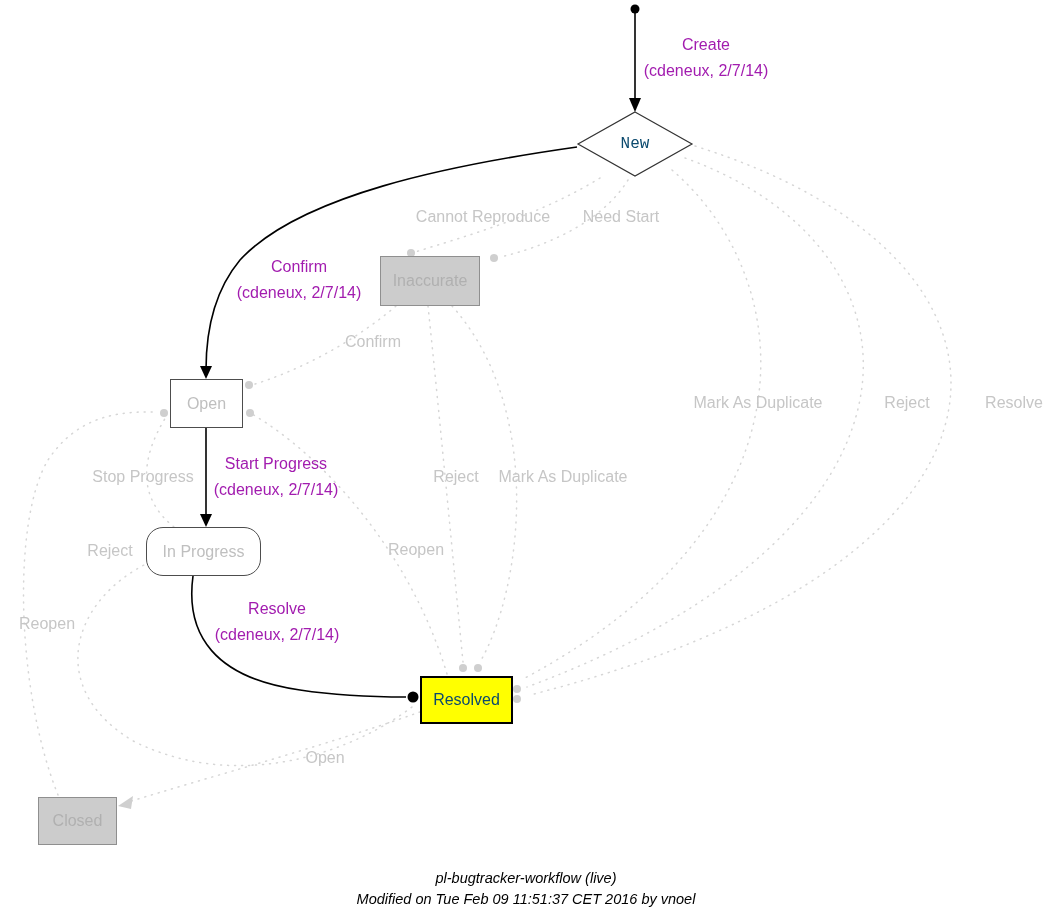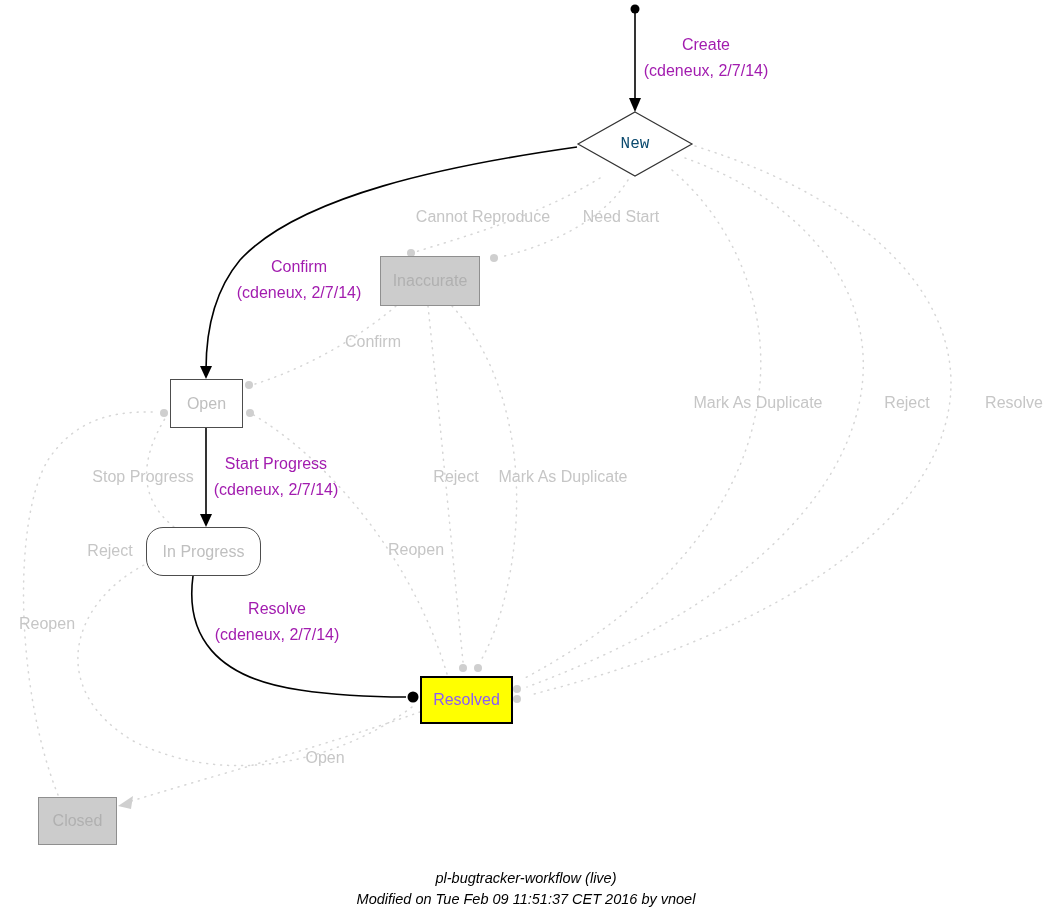--- a/index.html
+++ b/index.html
@@ -8,21 +8,21 @@
     font-family:"Liberation Sans", sans-serif;overflow:hidden;
   }
   svg.edges{position:absolute;left:0;top:0;width:1052px;height:923px;}
   .node{
     position:absolute;display:flex;align-items:center;justify-content:center;
     font-size:16px;box-sizing:border-box;background:#fff;
   }
   .node span{pointer-events:none;}
   .node.white{border:1px solid #4d4d4d;color:#bfbfbf;}
   .node.grayfill{border:1px solid #8f8f8f;background:#cccccc;color:#b0b0b0;}
-  .node.resolved{border:2px solid #000;background:#ffff00;color:#8b5cf6;}
+  .node.resolved{border:2px solid #000;background:#ffff00;color:#0c4a6e;}
   .node.diamond{background:transparent;color:#0c4a6e;font-family:Liberation Mono, monospace;}
   .lbl{
     position:absolute;transform:translate(-50%,-50%);
     font-size:16px;white-space:nowrap;text-align:center;line-height:26px;
   }
   .lbl.gray{color:#c6c6c6;}
   .lbl.black{color:#a21caf;}
   .footer{
     position:absolute;left:0;right:0;text-align:center;
     font-size:14.5px;font-style:italic;color:#000;line-height:21px;

